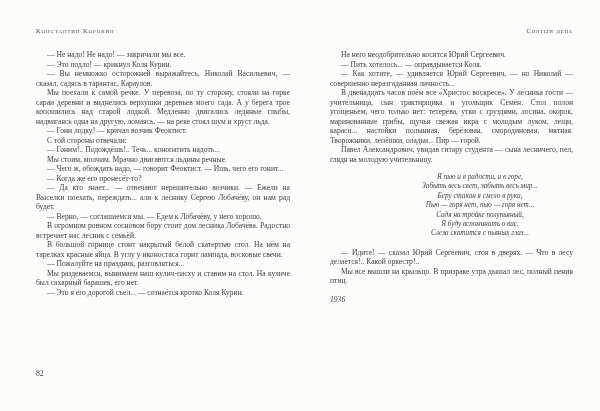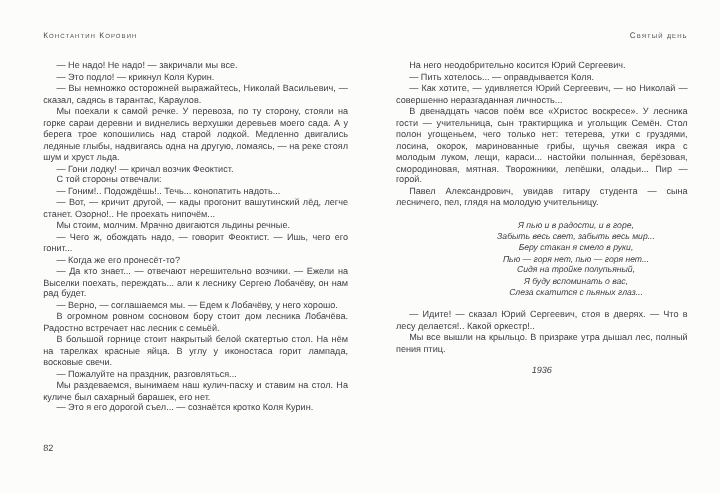--- a/index.html
+++ b/index.html
@@ -9,21 +9,21 @@
   body {
     width: 600px;
     height: 411px;
     background: #fcfcfa;
     overflow: hidden;
   }
   .spread {
     position: relative;
     width: 600px;
     height: 335px;
-    font-family: Liberation Sans, sans-serif;
+    font-family: Liberation Serif, serif;
     color: #3e3e44;
   }
   .page {
     position: absolute;
     top: 0;
     width: 300px;
     height: 411px;
   }
   .page.left  { left: 0; }
   .page.right { left: 300px; }
@@ -66,21 +66,21 @@
   }
   .poem-line {
     margin: 0;
     text-indent: 0;
   }
 
   .prose-after { margin-top: 0; }
 
   .year {
     margin-top: 9px;
-    text-align: center;
+    text-align: left;
     font-style: italic;
     font-size: 7.6px;
     color: #3e3e44;
   }
 
   .page-number {
     position: absolute;
     left: 36px;
     top: 369px;
     font-size: 7.6px;
@@ -95,21 +95,20 @@
   <div class="page left">
     <div class="running-head rh-left">Константин Коровин</div>
     <div class="body-col left-col">
         <p class="para">— Не надо! Не надо! — закричали мы все.</p>
         <p class="para">— Это подло! — крикнул Коля Курин.</p>
         <p class="para">— Вы немножко осторожней выражайтесь, Николай Васильевич, — сказал, садясь в тарантас, Караулов.</p>
         <p class="para">Мы поехали к самой речке. У перевоза, по ту сторону, стояли на горке сараи деревни и виднелись верхушки деревьев моего сада. А у берега трое копошились над старой лодкой. Медленно двигались ледяные глыбы, надвигаясь одна на другую, ломаясь, — на реке стоял шум и хруст льда.</p>
         <p class="para">— Гони лодку! — кричал возчик Феоктист.</p>
         <p class="para">С той стороны отвечали:</p>
         <p class="para">— Гоним!.. Подождёшь!.. Течь... конопатить надоть...</p>
-        <p class="para">— Вот, — кричит другой, — кады прогонит вашутинский лёд, легче станет. Озорно!.. Не проехать нипочём...</p>
         <p class="para">Мы стоим, молчим. Мрачно двигаются льдины речные.</p>
         <p class="para">— Чего ж, обождать надо, — говорит Феоктист. — Ишь, чего его гонит...</p>
         <p class="para">— Когда же его пронесёт-то?</p>
         <p class="para">— Да кто знает... — отвечают нерешительно возчики. — Ежели на Выселки поехать, переждать... али к леснику Сергею Лобачёву, он нам рад будет.</p>
         <p class="para">— Верно, — соглашаемся мы. — Едем к Лобачёву, у него хорошо.</p>
         <p class="para">В огромном ровном сосновом бору стоит дом лесника Лобачёва. Радостно встречает нас лесник с семьёй.</p>
         <p class="para">В большой горнице стоит накрытый белой скатертью стол. На нём на тарелках красные яйца. В углу у иконостаса горит лампада, восковые свечи.</p>
         <p class="para">— Пожалуйте на праздник, разговляться...</p>
         <p class="para">Мы раздеваемся, вынимаем наш кулич-пасху и ставим на стол. На куличе был сахарный барашек, его нет.</p>
         <p class="para">— Это я его дорогой съел... — сознаётся кротко Коля Курин.</p>

